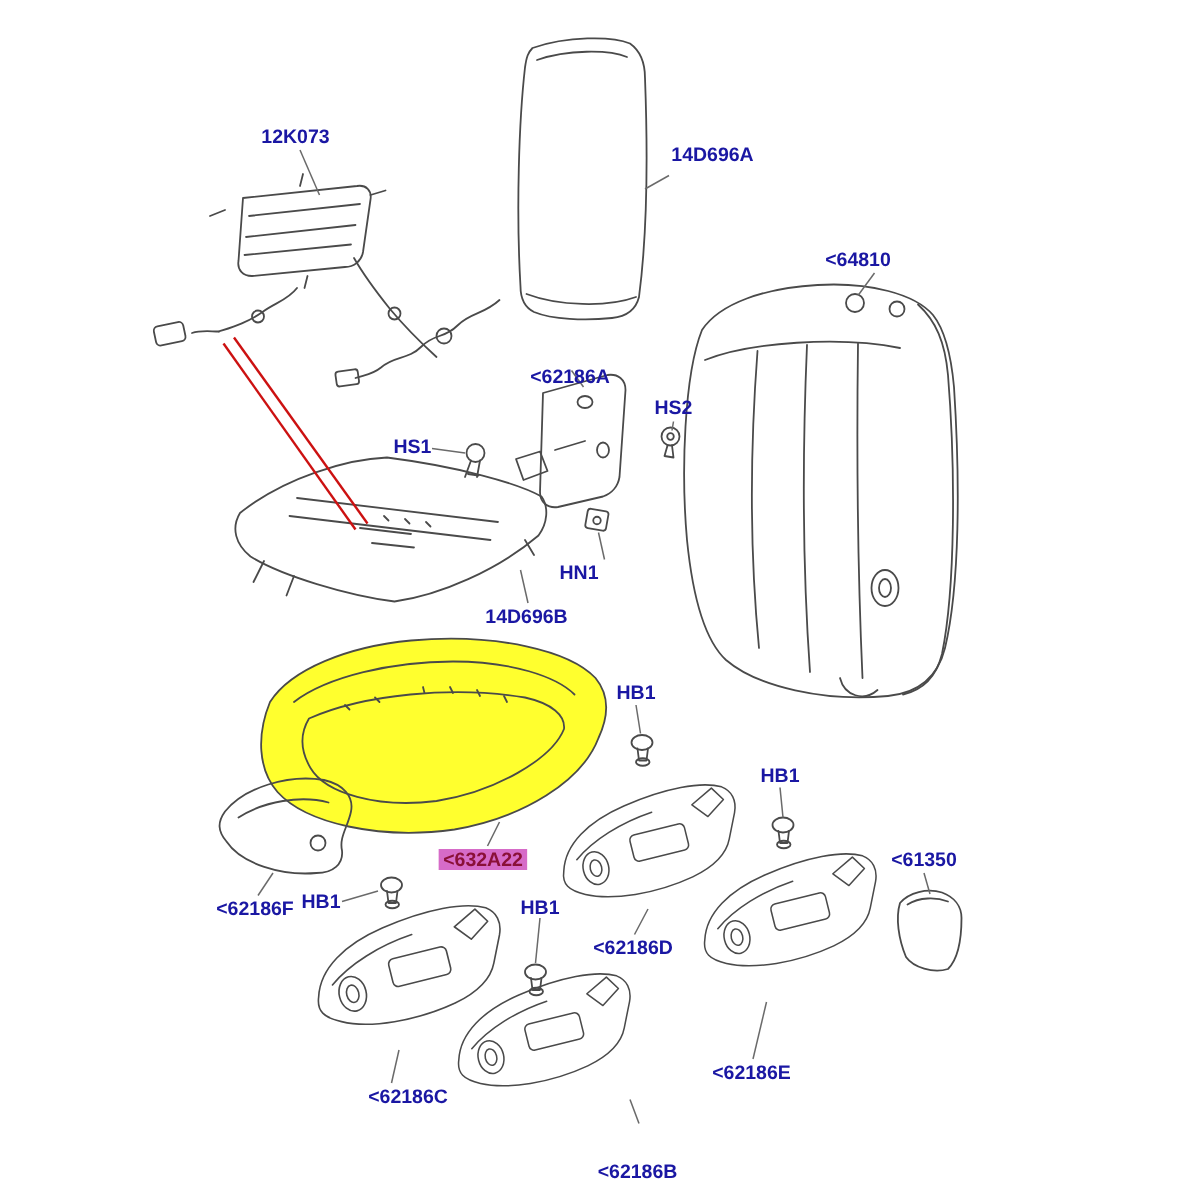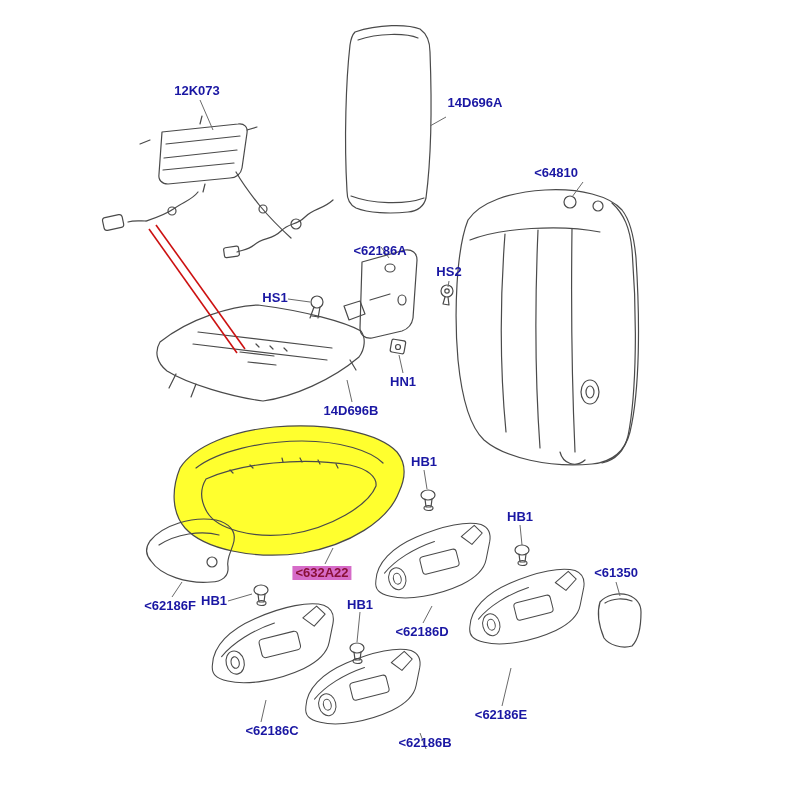--- a/index.html
+++ b/index.html
@@ -161,30 +161,30 @@
       <path d="M360,612 L357,642"></path>
       <path d="M423,623 L432,606"></path>
       <path d="M261,722 L266,700"></path>
       <path d="M502,706 L511,668"></path>
       <path d="M426,749 L420,733"></path>
     </g>
   </svg>
 
   <div class="part-label" style="left:197px;top:84px">12K073</div>
   <div class="part-label" style="left:475px;top:96px">14D696A</div>
-  <div class="part-label" style="left:556px;top:166px">&lt;64810</div>
+  <div class="part-label" style="left:572px;top:166px">&lt;64810</div>
   <div class="part-label" style="left:380px;top:244px">&lt;62186A</div>
   <div class="part-label" style="left:449px;top:265px">HS2</div>
   <div class="part-label" style="left:275px;top:291px">HS1</div>
-  <div class="part-label" style="left:403px;top:375px">HN1</div>
+  <div class="part-label" style="left:386px;top:375px">HN1</div>
   <div class="part-label" style="left:351px;top:404px">14D696B</div>
   <div class="part-label" style="left:424px;top:455px">HB1</div>
   <div class="part-label" style="left:520px;top:510px">HB1</div>
   <div class="part-label highlight" style="left:322px;top:566px">&lt;632A22</div>
   <div class="part-label" style="left:616px;top:566px">&lt;61350</div>
   <div class="part-label" style="left:214px;top:594px">HB1</div>
   <div class="part-label" style="left:170px;top:599px">&lt;62186F</div>
   <div class="part-label" style="left:360px;top:598px">HB1</div>
   <div class="part-label" style="left:422px;top:625px">&lt;62186D</div>
   <div class="part-label" style="left:272px;top:724px">&lt;62186C</div>
   <div class="part-label" style="left:501px;top:708px">&lt;62186E</div>
-  <div class="part-label" style="left:425px;top:736px">&lt;62186B</div>
+  <div class="part-label" style="left:425px;top:774px">&lt;62186B</div>
 </div>
 
 </body></html>

